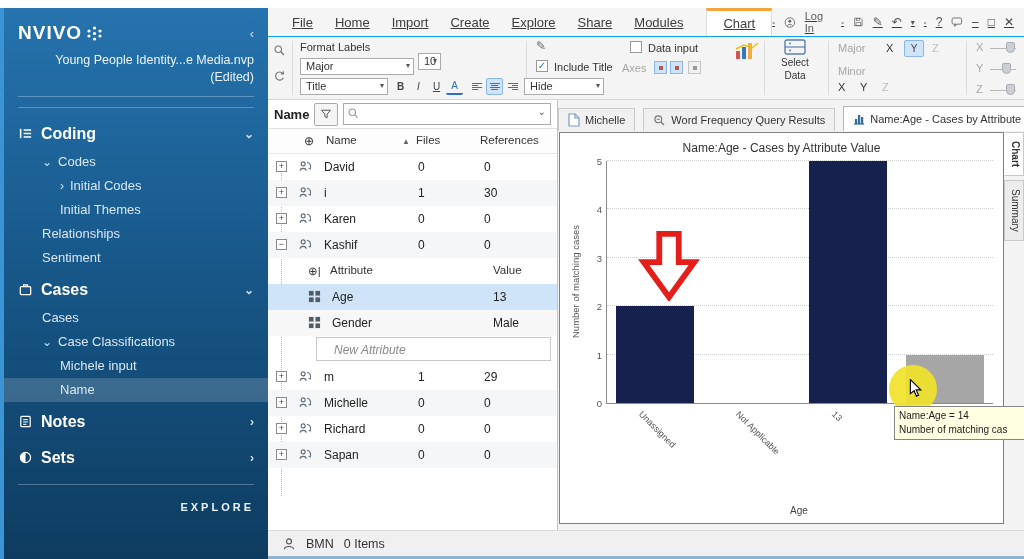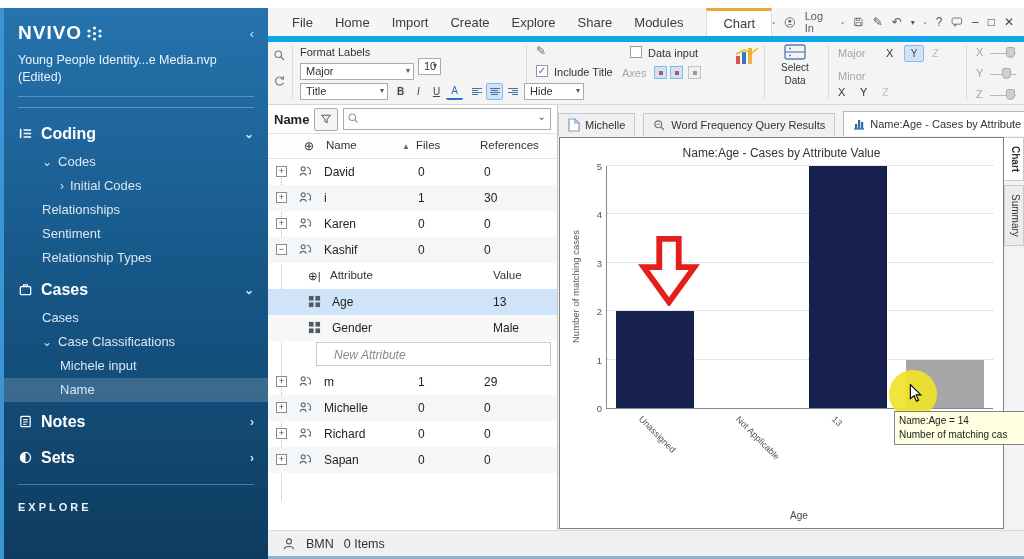--- a/index.html
+++ b/index.html
@@ -2,21 +2,21 @@
 <html><head>
 <meta charset="utf-8">
 <style>
   html,body{margin:0;padding:0;background:#fff;}
   .app{position:relative;width:1024px;height:559px;background:#fff;overflow:hidden;
        font-family:"Liberation Sans",sans-serif;-webkit-font-smoothing:antialiased;}
 
   
   .sidebar{position:absolute;left:0;top:8px;bottom:0;width:268px;color:#fff;
     background:linear-gradient(180deg,#2673ae 0%,#175788 48%,#0e3c60 100%);
-    border-left:4px solid #3b95d4;box-sizing:border-box;}
+    border-left:4px solid #3b95d4;box-sizing:border-box;text-align:right;}
   .sb-header{padding:14px 14px 0 14px;}
   .sb-logo-row{display:flex;align-items:center;}
   .sb-logo{font-size:19px;font-weight:bold;letter-spacing:1px;}
   .sb-logo-dots{margin-left:4px;}
   .sb-collapse{margin-left:auto;font-size:13px;color:#cfe2f2;cursor:default;}
   .sb-project{margin-top:8px;font-size:12.5px;line-height:1.35;color:#eaf3fa;}
   .sb-divider{height:1px;background:rgba(255,255,255,.28);margin:10px 14px;}
   .sb-quick{display:flex;align-items:center;gap:8px;padding:2px 14px;font-size:16px;font-weight:bold;}
   .nav{margin-top:2px;}
   .nav-item{display:flex;align-items:center;gap:8px;height:24px;padding:0 14px;font-size:13px;color:#d9e7f3;cursor:default;}
@@ -26,21 +26,21 @@
   .nav-item.selected{background:rgba(255,255,255,.17);}
   .nav-chev{margin-left:auto;font-size:12px;color:#cfe2f2;}
   .nav-chev.inline{margin-left:0;margin-right:-2px;}
   .sb-explore{padding:6px 14px;font-size:11px;letter-spacing:3px;color:#eaf3fa;font-weight:bold;}
 
   
   .main{position:absolute;left:268px;top:0;right:0;bottom:0;display:flex;flex-direction:column;background:#fff;}
   .topstrip{height:8px;background:#fff;}
 
   
-  .titlebar{height:28px;background:#f5f5f5;border-bottom:6px solid #0ea5e9;display:flex;align-items:stretch;font-size:13px;color:#3c3c3c;}
+  .titlebar{height:28px;background:#f5f5f5;border-bottom:1px solid #0ea5e9;display:flex;align-items:stretch;font-size:13px;color:#3c3c3c;text-decoration:underline;}
   .menu-item{display:flex;align-items:center;padding:0 11px;cursor:default;}
   .menu-item:first-child{padding-left:24px;}
   .menu-tab-active{display:flex;align-items:center;background:#fff;border-top:3px solid #f0a63a;
     border-left:1px solid #ddd;border-right:1px solid #ddd;padding:0 16px;margin-left:12px;font-size:13px;}
   .tb-right{margin-left:auto;display:flex;align-items:center;gap:9px;padding-right:10px;color:#5a5a5a;font-size:11px;}
   .tb-dot{font-size:8px;color:#999;}
   .tb-glyph{font-size:12px;color:#555;}
   .tb-win{font-size:12px;color:#444;}
 
   
@@ -174,28 +174,28 @@
           <span class="nav-chev">⌄</span>
         </div>
         <div class="nav-item lvl1">
           <span class="nav-chev inline">⌄</span>
           <span>Codes</span>
         </div>
         <div class="nav-item lvl2">
           <span class="nav-chev inline">›</span>
           <span>Initial Codes</span>
         </div>
+        <div class="nav-item lvl2">
+          <span>Initial Themes</span>
+        </div>
         <div class="nav-item lvl1">
           <span>Relationships</span>
         </div>
         <div class="nav-item lvl1">
           <span>Sentiment</span>
-        </div>
-        <div class="nav-item lvl1">
-          <span>Relationship Types</span>
         </div>
         <div class="nav-item section">
           <svg width="15" height="15" viewBox="0 0 16 16">
             <rect x="2.5" y="5" width="11" height="8.5" rx="1" fill="none" stroke="#fff" stroke-width="1.4"></rect>
             <path d="M6 5V3h4v2" fill="none" stroke="#fff" stroke-width="1.4"></path>
           </svg>
           <span>Cases</span>
           <span class="nav-chev">⌄</span>
         </div>
         <div class="nav-item lvl1">
@@ -317,21 +317,21 @@
             <i style="width:10px"></i>
             <i style="width:6px;margin-left:4px"></i>
           </span>
         </span>
 
       <div class="rb-vsep" style="left:258px"></div>
       <span class="rb-label" style="left:268px;top:2px;color:#666;font-size:12px">✎</span>
 
       <span class="cb" style="left:268px;top:23px">✓</span>
       <span class="rb-label" style="left:286px;top:24px">Include Title</span>
-      <div class="rb-select" style="left:256px;top:41px;width:60px"><span>Hide</span><span class="dd">▾</span></div>
+      <div class="rb-select" style="left:256px;top:41px;width:80px"><span>Hide</span><span class="dd">▾</span></div>
 
       <span class="cb" style="left:362px;top:4px"></span>
       <span class="rb-label" style="left:380px;top:5px">Data input</span>
       <span class="rb-label muted" style="left:354px;top:25px">Axes</span>
       <span class="axes-toggle on" style="left:386px;top:24px">
           <span class="axes-dot"></span>
         </span>
       <span class="axes-toggle on" style="left:402px;top:24px">
           <span class="axes-dot"></span>
         </span>

